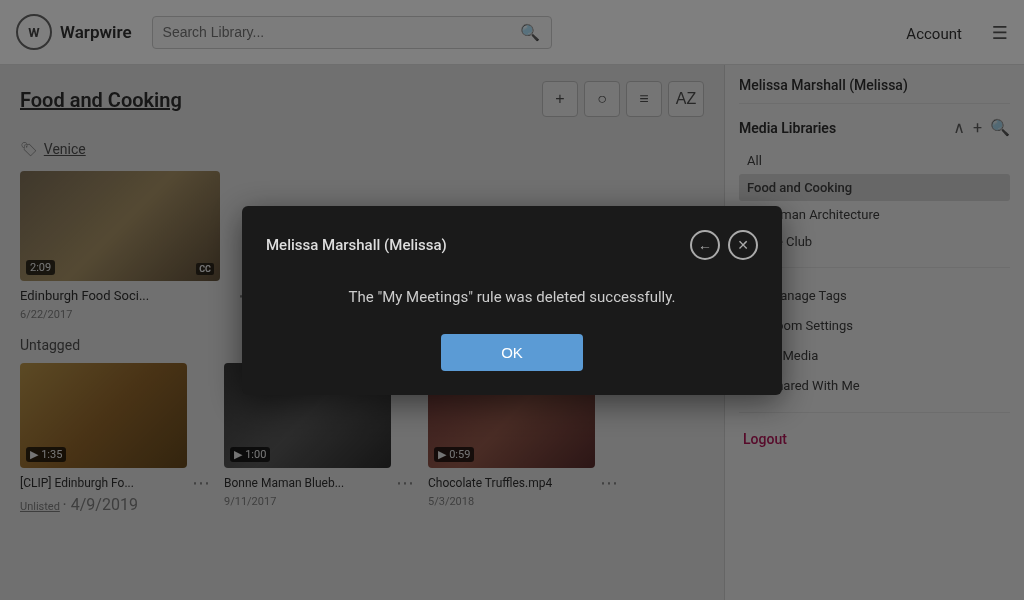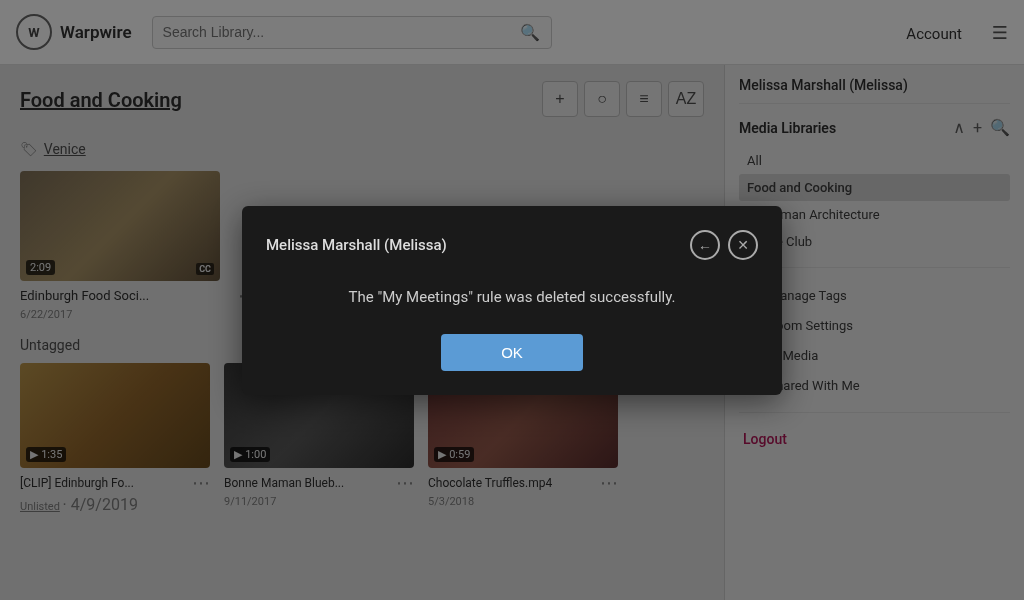--- a/index.html
+++ b/index.html
@@ -63,21 +63,21 @@
       padding: 1px 3px; border-radius: 2px; font-weight: bold;
     }
     .video-meta { display: flex; align-items: center; justify-content: space-between; margin-top: 4px; }
     .video-title { font-size: 13px; color: #333; flex: 1; overflow: hidden; text-overflow: ellipsis; white-space: nowrap; }
     .more-btn { color: #888; font-size: 18px; cursor: pointer; margin-left: 4px; }
     .video-date { font-size: 11px; color: #888; margin-top: 2px; }
 
     .untagged-label { font-size: 14px; color: #555; margin-bottom: 10px; }
     .video-grid { display: flex; gap: 14px; }
     .video-card { width: 190px; }
-    .video-card .video-thumb { width: 190px; height: 105px; }
+    .video-card .video-thumb { width: 167px; height: 105px; }
     .video-card .video-title { font-size: 12px; }
     .unlisted-badge { color: #888; font-size: 11px; text-decoration: underline; }
 
     
     .sidebar { width: 300px; background: #fff; border-left: 1px solid #ddd; padding: 12px 14px; overflow-y: auto; filter: brightness(0.92); }
     .sidebar-user { font-size: 14px; color: #333; font-weight: 500; margin-bottom: 14px; padding-bottom: 10px; border-bottom: 1px solid #eee; }
     .sidebar-section { display: flex; align-items: center; justify-content: space-between; margin-bottom: 10px; }
     .sidebar-section-title { font-size: 14px; font-weight: 600; color: #333; }
     .sidebar-section-controls { display: flex; gap: 8px; }
     .sidebar-icon-btn { color: #666; cursor: pointer; font-size: 16px; }

